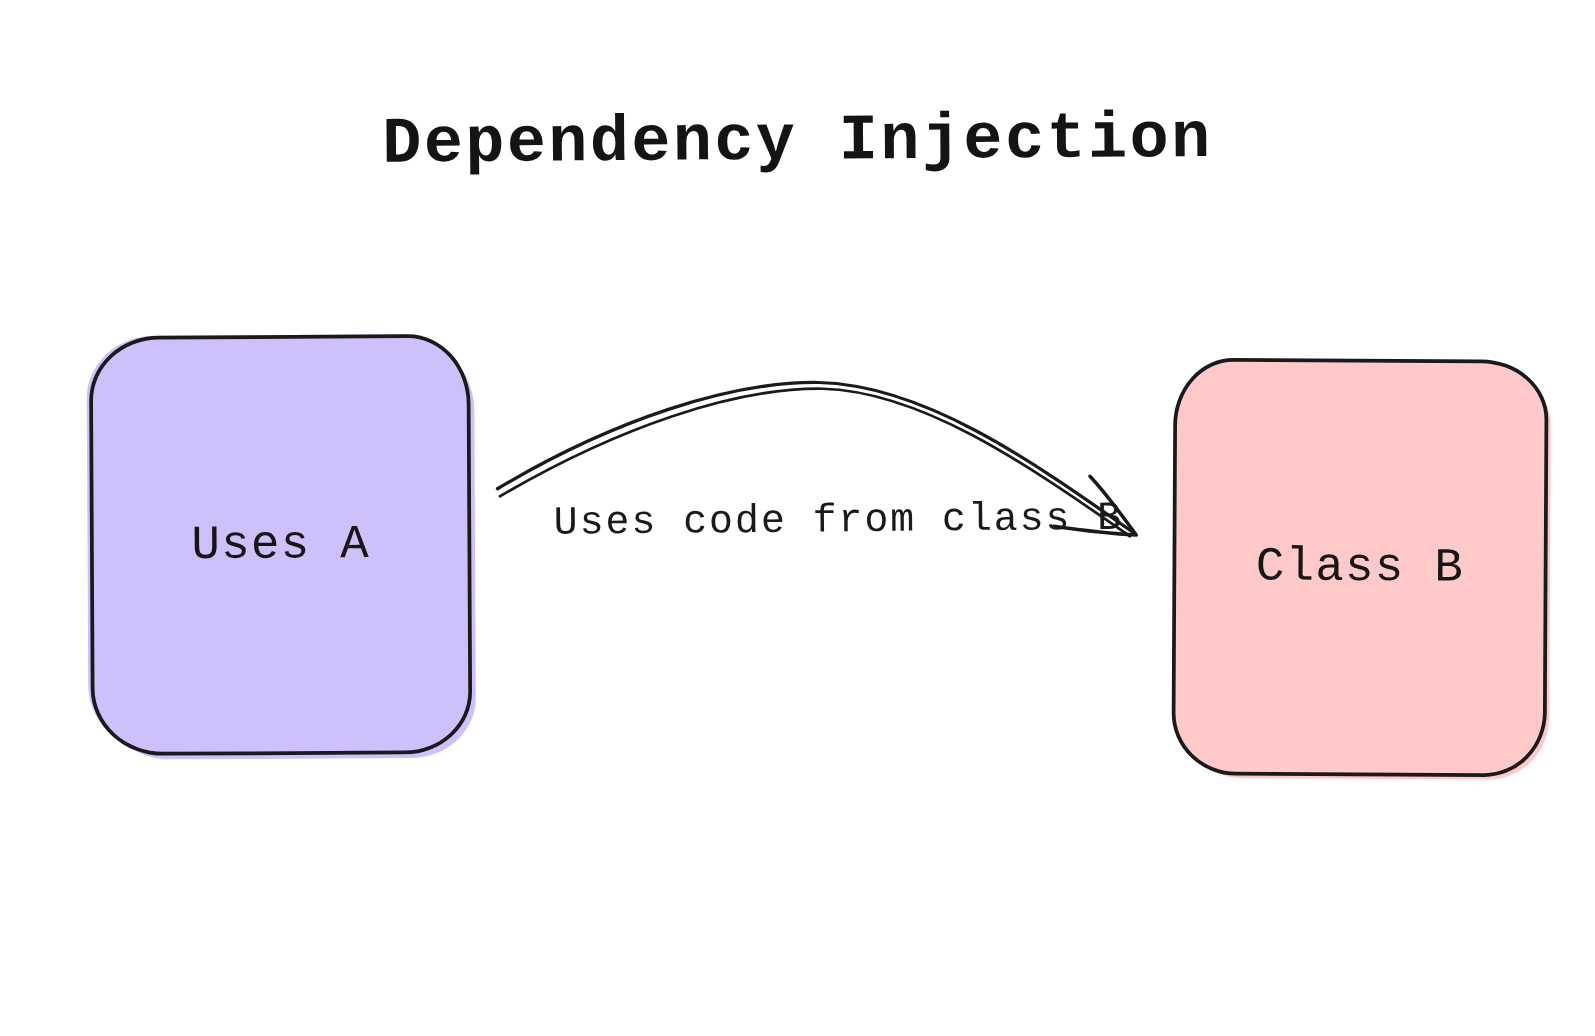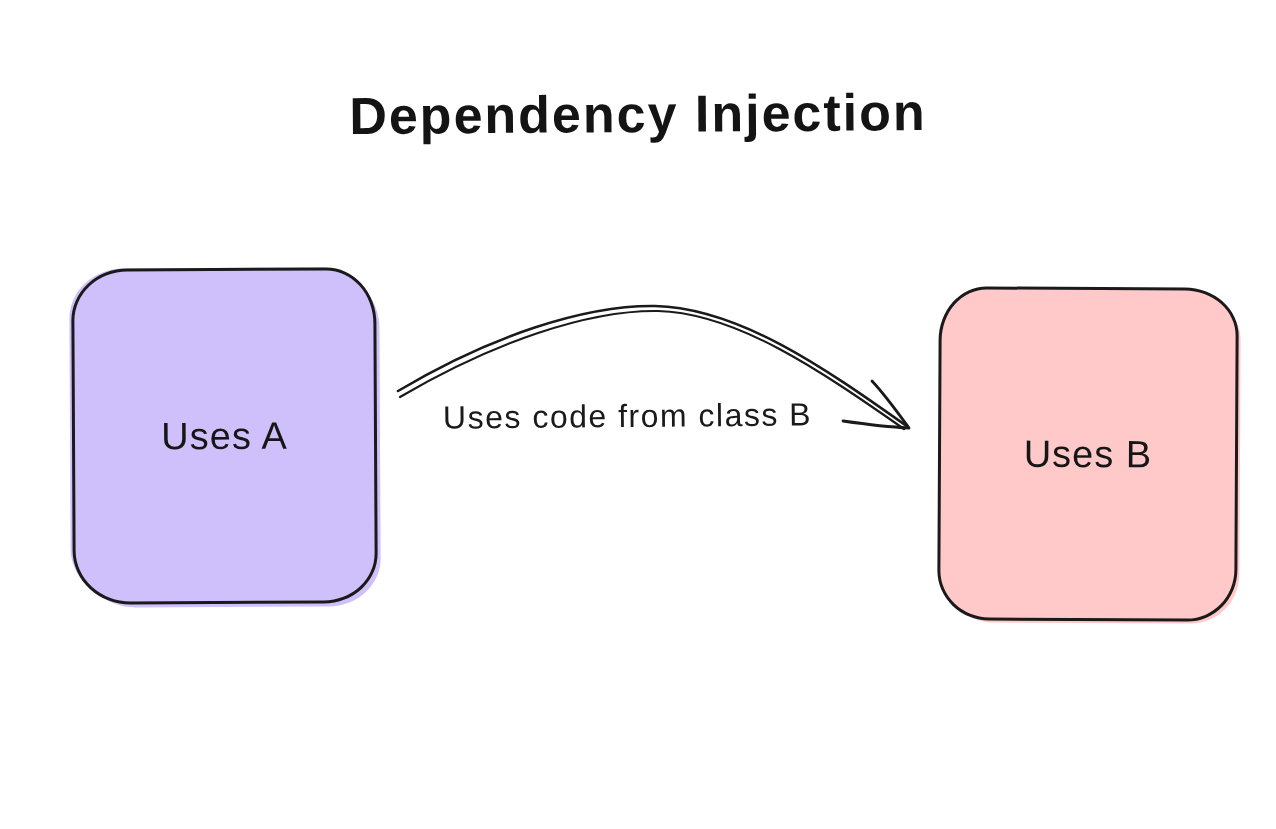--- a/index.html
+++ b/index.html
@@ -3,21 +3,21 @@
 <meta charset="utf-8">
 <style>
   * { margin: 0; padding: 0; box-sizing: border-box; }
   html, body { background: #ffffff; }
   .canvas {
     position: relative;
     width: 1276px;
     height: 829px;
     background: #ffffff;
     overflow: hidden;
-    font-family: Liberation Sans, sans-serif;
+    font-family: Liberation Mono, monospace;
     color: #1e1e1e;
   }
   .title {
     position: absolute;
     top: 84px;
     left: 0;
     width: 100%;
     text-align: center;
     font-size: 52px;
     font-weight: 600;
@@ -87,21 +87,21 @@
 
 <div class="canvas">
 
   <div class="title">Dependency Injection</div>
 
   <div class="node node-a">
     <span>Uses A</span>
   </div>
 
   <div class="node node-b">
-    <span>Uses B</span>
+    <span>Class B</span>
   </div>
 
   <svg class="edge-svg" viewBox="0 0 1276 829" xmlns="http://www.w3.org/2000/svg" aria-hidden="true">
 
     <path d="M 398 391 C 490 336, 585 305, 655 306 C 738 308, 822 366, 908 427" stroke-width="2.6"></path>
     <path d="M 400 397 C 494 342, 588 310, 658 311 C 736 313, 818 369, 904 429" stroke-width="2.2"></path>
 
     <path d="M 872 381 C 886 396, 898 413, 909 428 M 843 421 C 864 424, 888 427, 909 428" stroke-width="2.8"></path>
   </svg>
 

